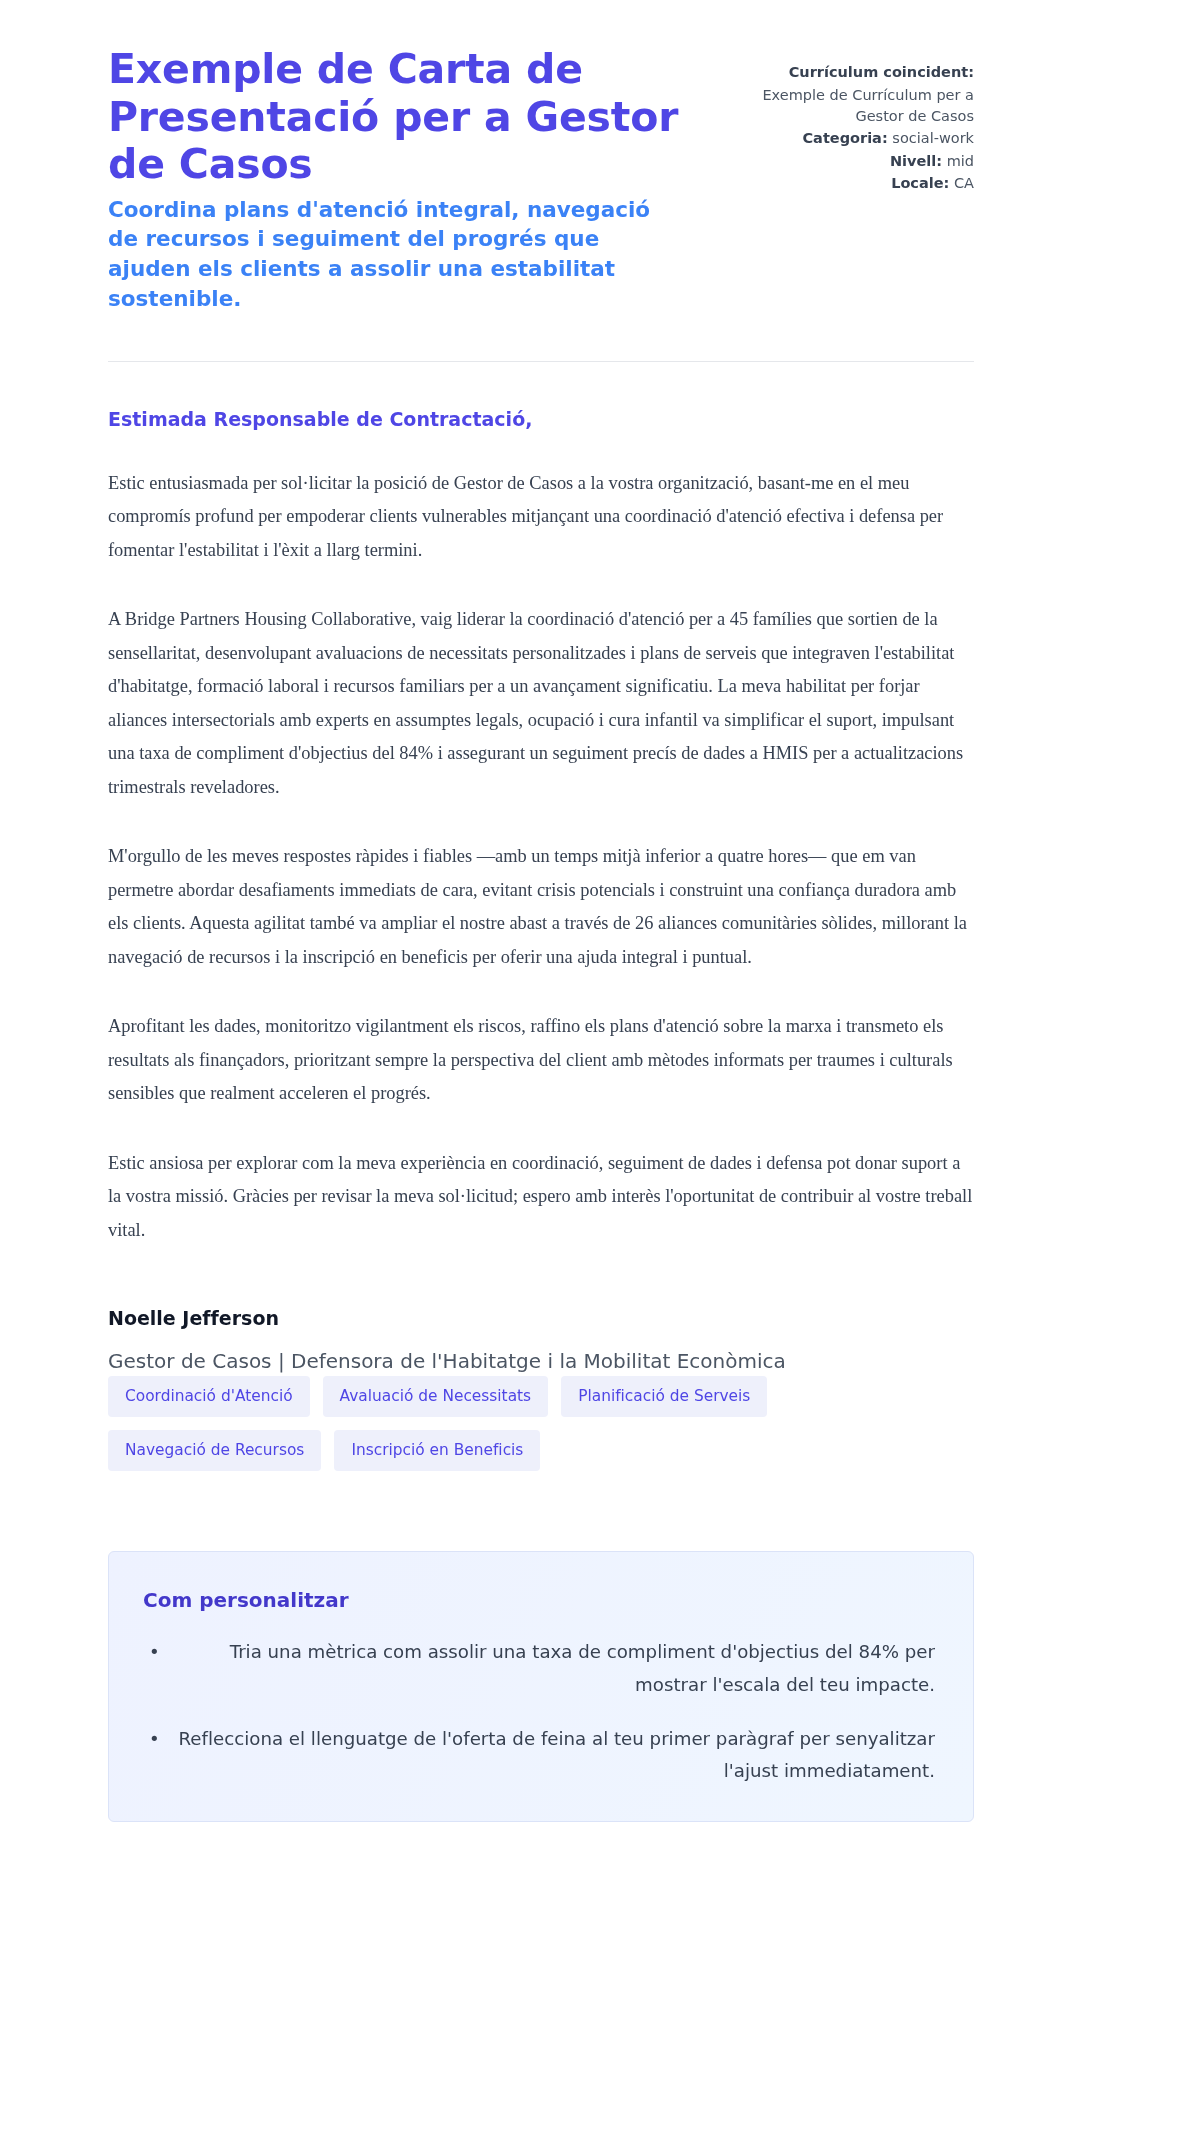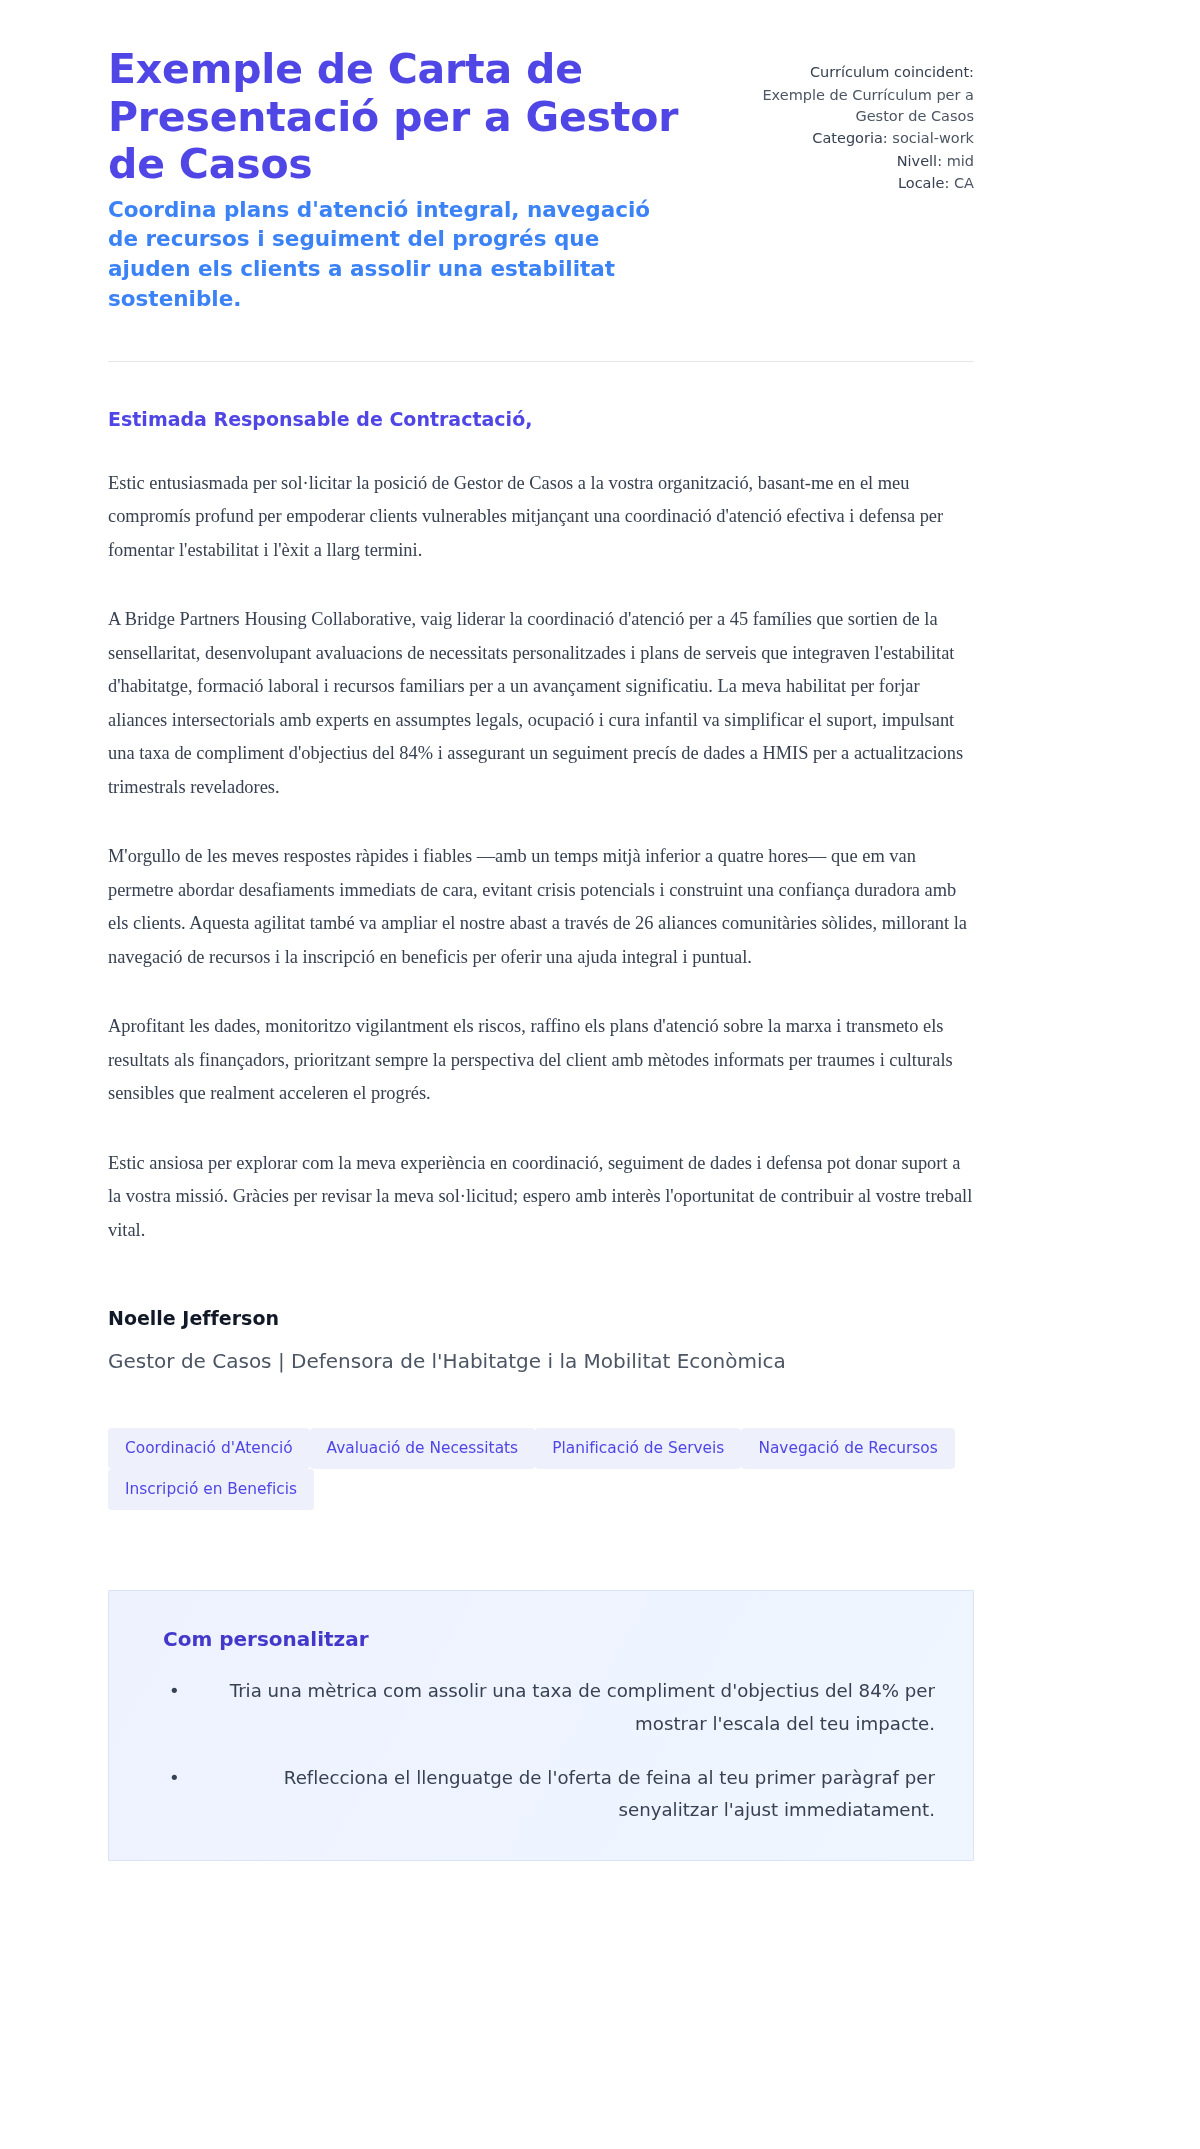--- a/index.html
+++ b/index.html
@@ -64,21 +64,21 @@
     padding-top:16px;
     width:250px;
   }
   .meta-row{
     font-size:14.5px;
     line-height:1.5;
     color:var(--meta-val);
     margin-bottom:1px;
   }
   .meta-row .mlabel{
-    font-weight:400;
+    font-weight:700;
     color:var(--meta-label);
   }
   .meta-match-value{
     display:block;
     font-size:14.5px;
     line-height:1.45;
     color:var(--meta-val);
   }
 
   .divider{
@@ -118,42 +118,42 @@
     margin:0;
     font-size:20px;
     color:#4b5563;
     line-height:1.5;
   }
 
   
   .tags{
     display:flex;
     flex-wrap:wrap;
-    margin-top:52px;
+    gap:13px;
     max-width:960px;
   }
   .tag{
     background:var(--chip-bg);
     color:var(--chip-ink);
     font-size:15.4px;
     line-height:1;
     padding:13px 17px;
     border-radius:4px;
     white-space:nowrap;
     border:0;
     font-family:inherit;
   }
 
   
   .callout{
     margin-top:80px;
     background:linear-gradient(120deg,var(--callout-from) 0%,var(--callout-to) 100%);
     border:1px solid var(--callout-border);
-    border-radius:1px;
-    padding:34px 38px 34px 54px;
+    border-radius:6px;
+    padding:34px 38px 34px 34px;
     max-width:974px;
   }
   .callout-title{
     margin:0 0 22px 0;
     font-size:20px;
     font-weight:700;
     color:var(--accent-deep);
     line-height:1.4;
   }
   .callout-list{

